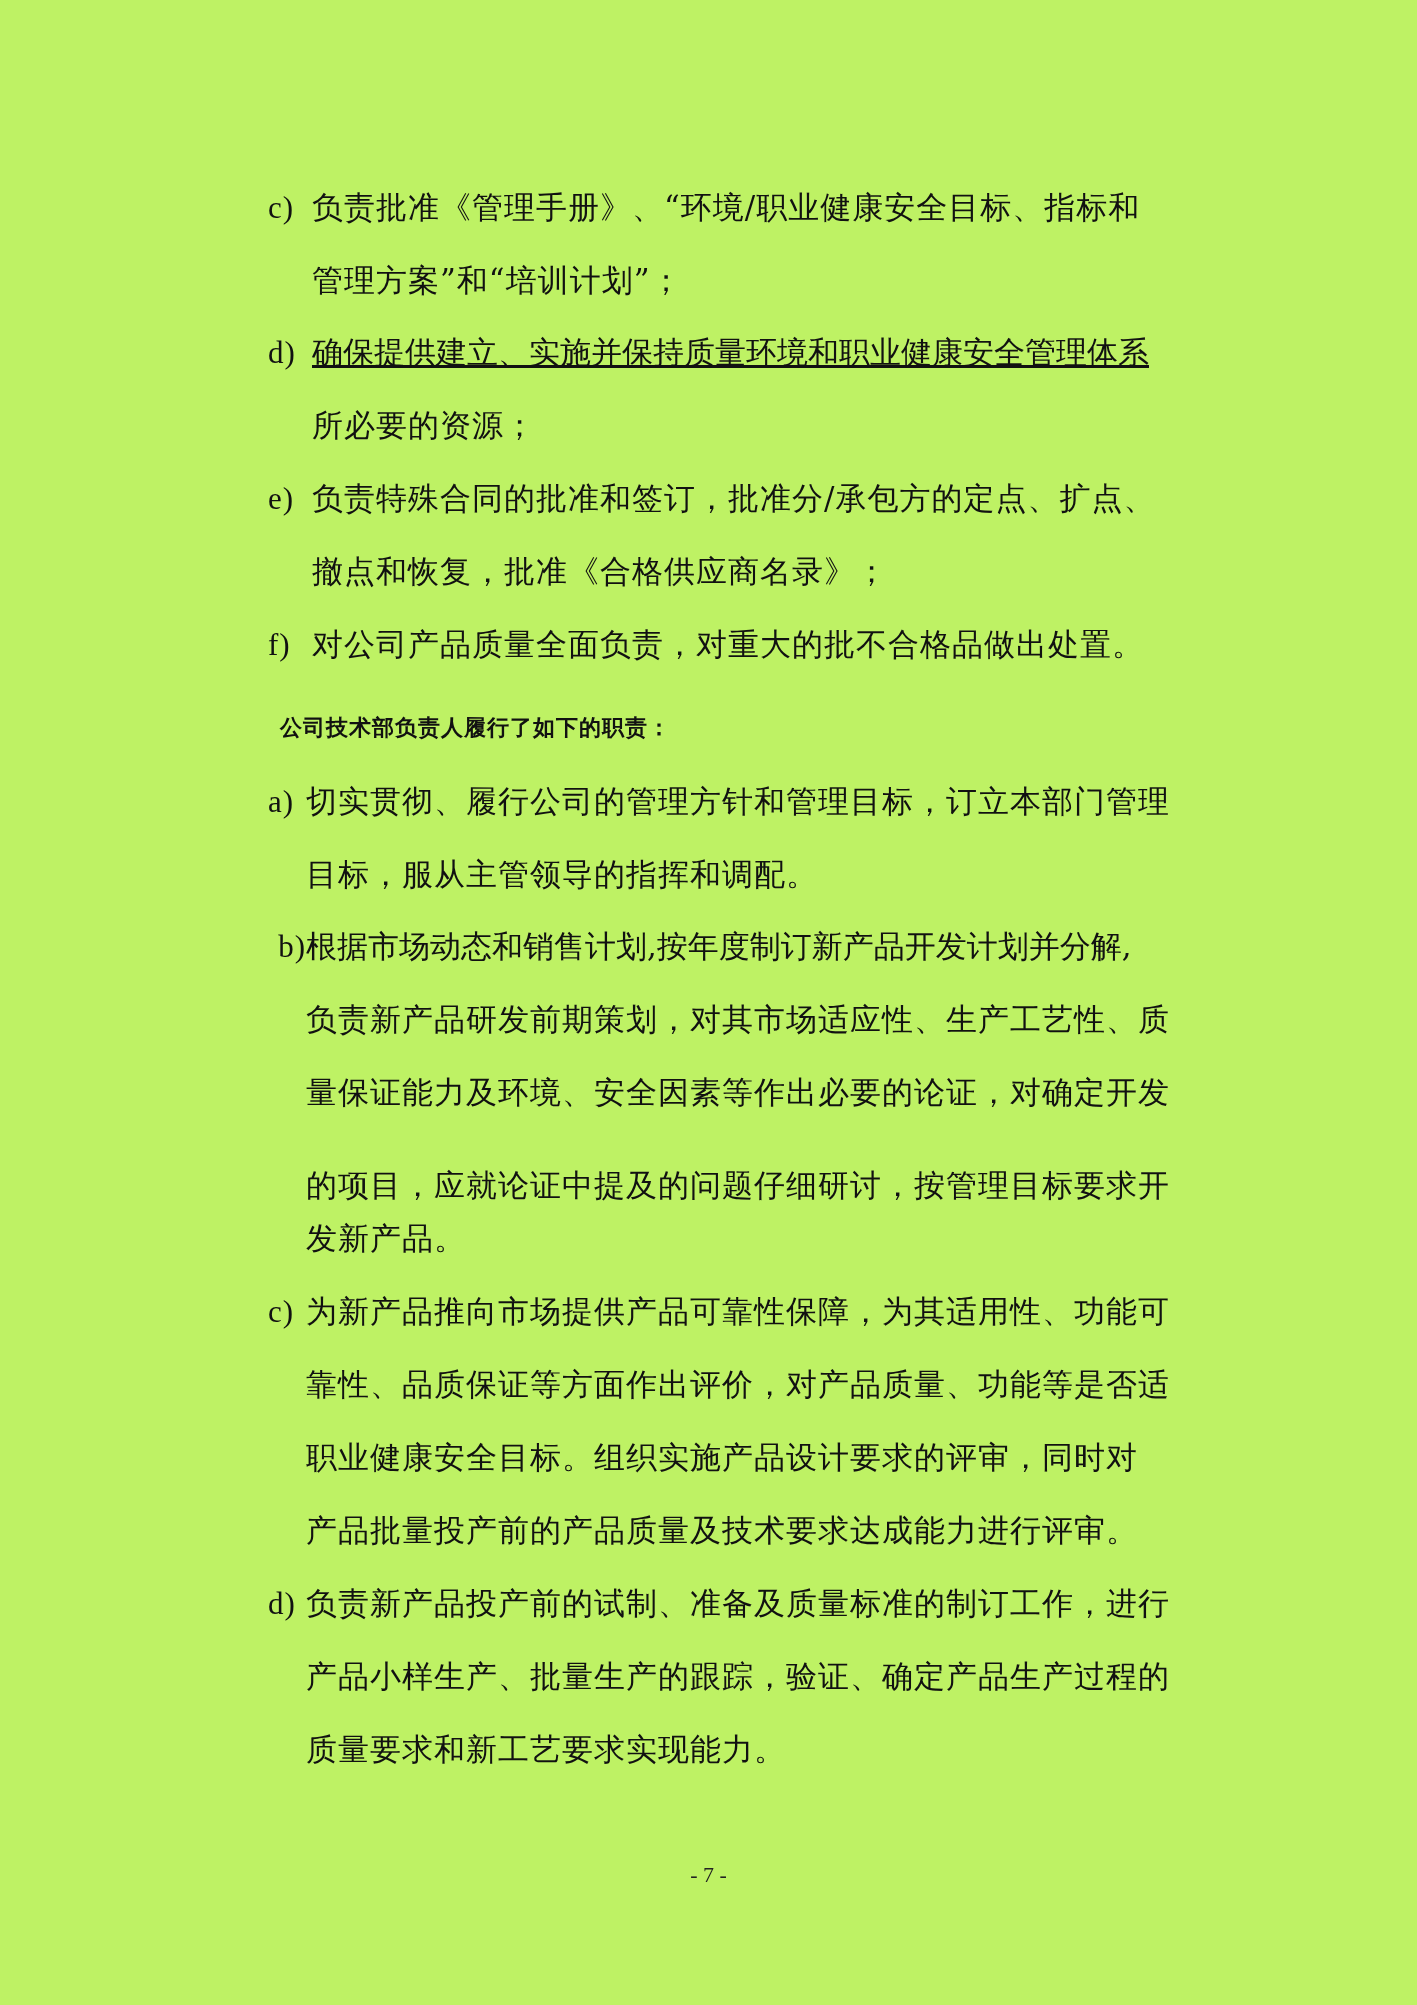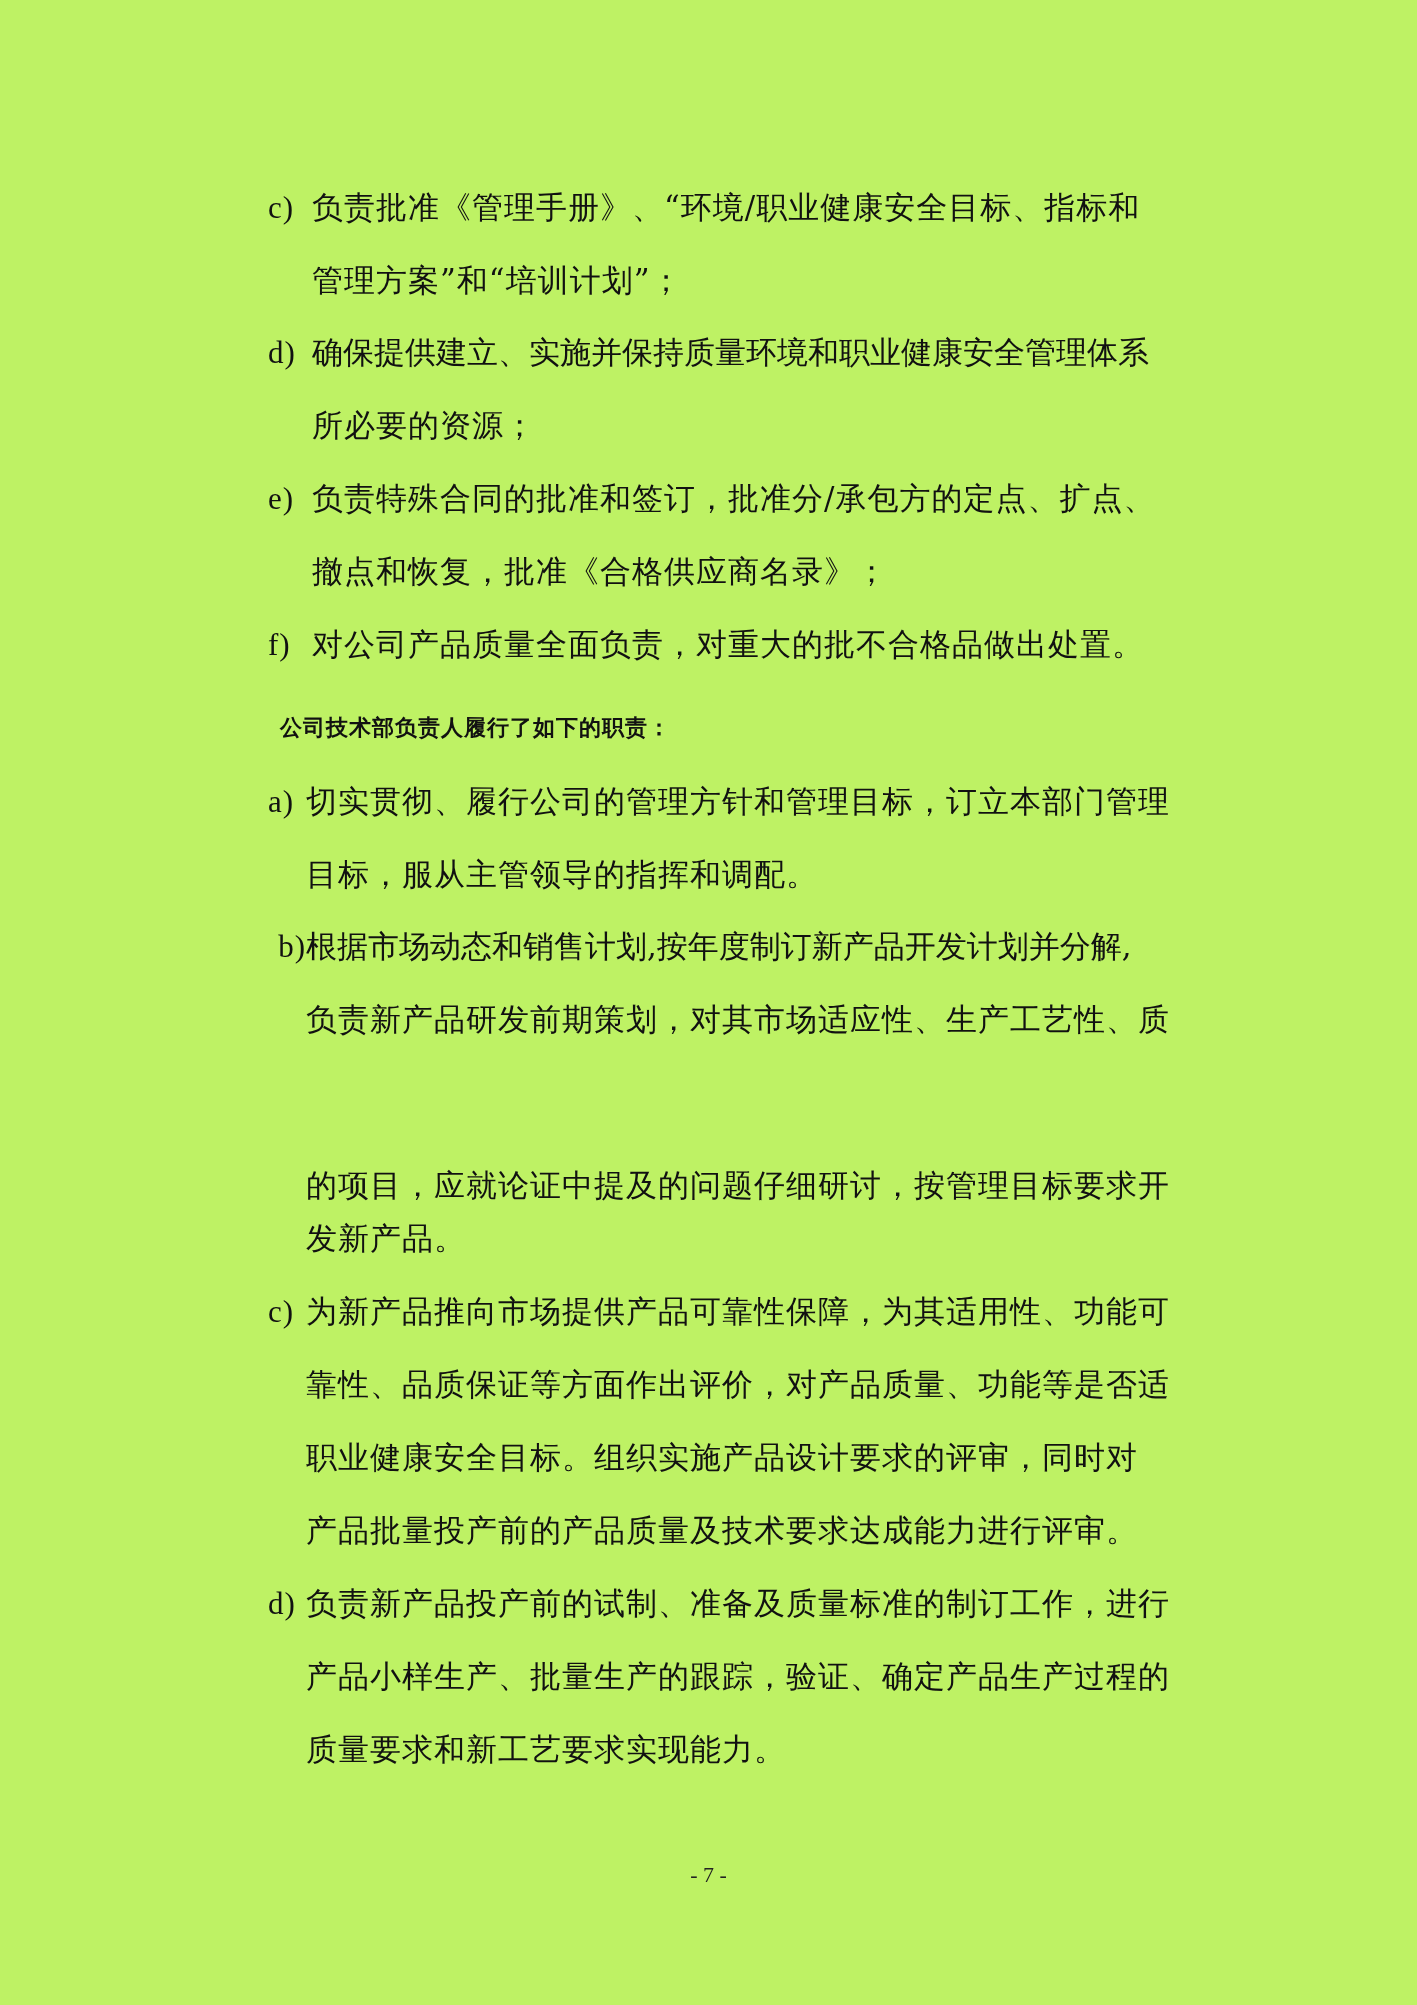--- a/index.html
+++ b/index.html
@@ -58,21 +58,21 @@
 <div class="page">
 
   <div class="line" style="left:268px; top:187px;">
     <span class="marker">c)</span><span>负责批准《管理手册》、“环境/职业健康安全目标、指标和</span>
   </div>
   <div class="line" style="left:312px; top:260px;">
     <span>管理方案”和“培训计划”；</span>
   </div>
 
   <div class="line" style="left:268px; top:332px;">
-    <span class="marker">d)</span><span style="letter-spacing:0px;">确保提供建立、实施并保持质量环境和职业健康安全管理体系</span>
+    <span class="marker">d)</span><span style="letter-spacing:0px;text-decoration:underline;">确保提供建立、实施并保持质量环境和职业健康安全管理体系</span>
   </div>
   <div class="line" style="left:312px; top:405px;">
     <span>所必要的资源；</span>
   </div>
 
   <div class="line" style="left:268px; top:478px;">
     <span class="marker">e)</span><span>负责特殊合同的批准和签订，批准分/承包方的定点、扩点、</span>
   </div>
   <div class="line" style="left:312px; top:551px;">
     <span>撤点和恢复，批准《合格供应商名录》；</span>
@@ -89,20 +89,23 @@
   </div>
   <div class="line" style="left:306px; top:854px;">
     <span>目标，服从主管领导的指挥和调配。</span>
   </div>
 
   <div class="line" style="left:268px; top:926px;text-align:right;">
     <span class="marker" style="width:38px;">b)</span><span style="letter-spacing:0px;">根据市场动态和销售计划,按年度制订新产品开发计划并分解,</span>
   </div>
   <div class="line" style="left:306px; top:999px;">
     <span>负责新产品研发前期策划，对其市场适应性、生产工艺性、质</span>
+  </div>
+  <div class="line" style="left:306px; top:1072px;">
+    <span>量保证能力及环境、安全因素等作出必要的论证，对确定开发</span>
   </div>
   <div class="line" style="left:306px; top:1145px;margin-top:20px;">
     <span>的项目，应就论证中提及的问题仔细研讨，按管理目标要求开</span>
   </div>
   <div class="line" style="left:306px; top:1218px;text-align:center;">
     <span>发新产品。</span>
   </div>
 
   <div class="line" style="left:268px; top:1291px;">
     <span class="marker" style="width:38px;">c)</span><span>为新产品推向市场提供产品可靠性保障，为其适用性、功能可</span>

